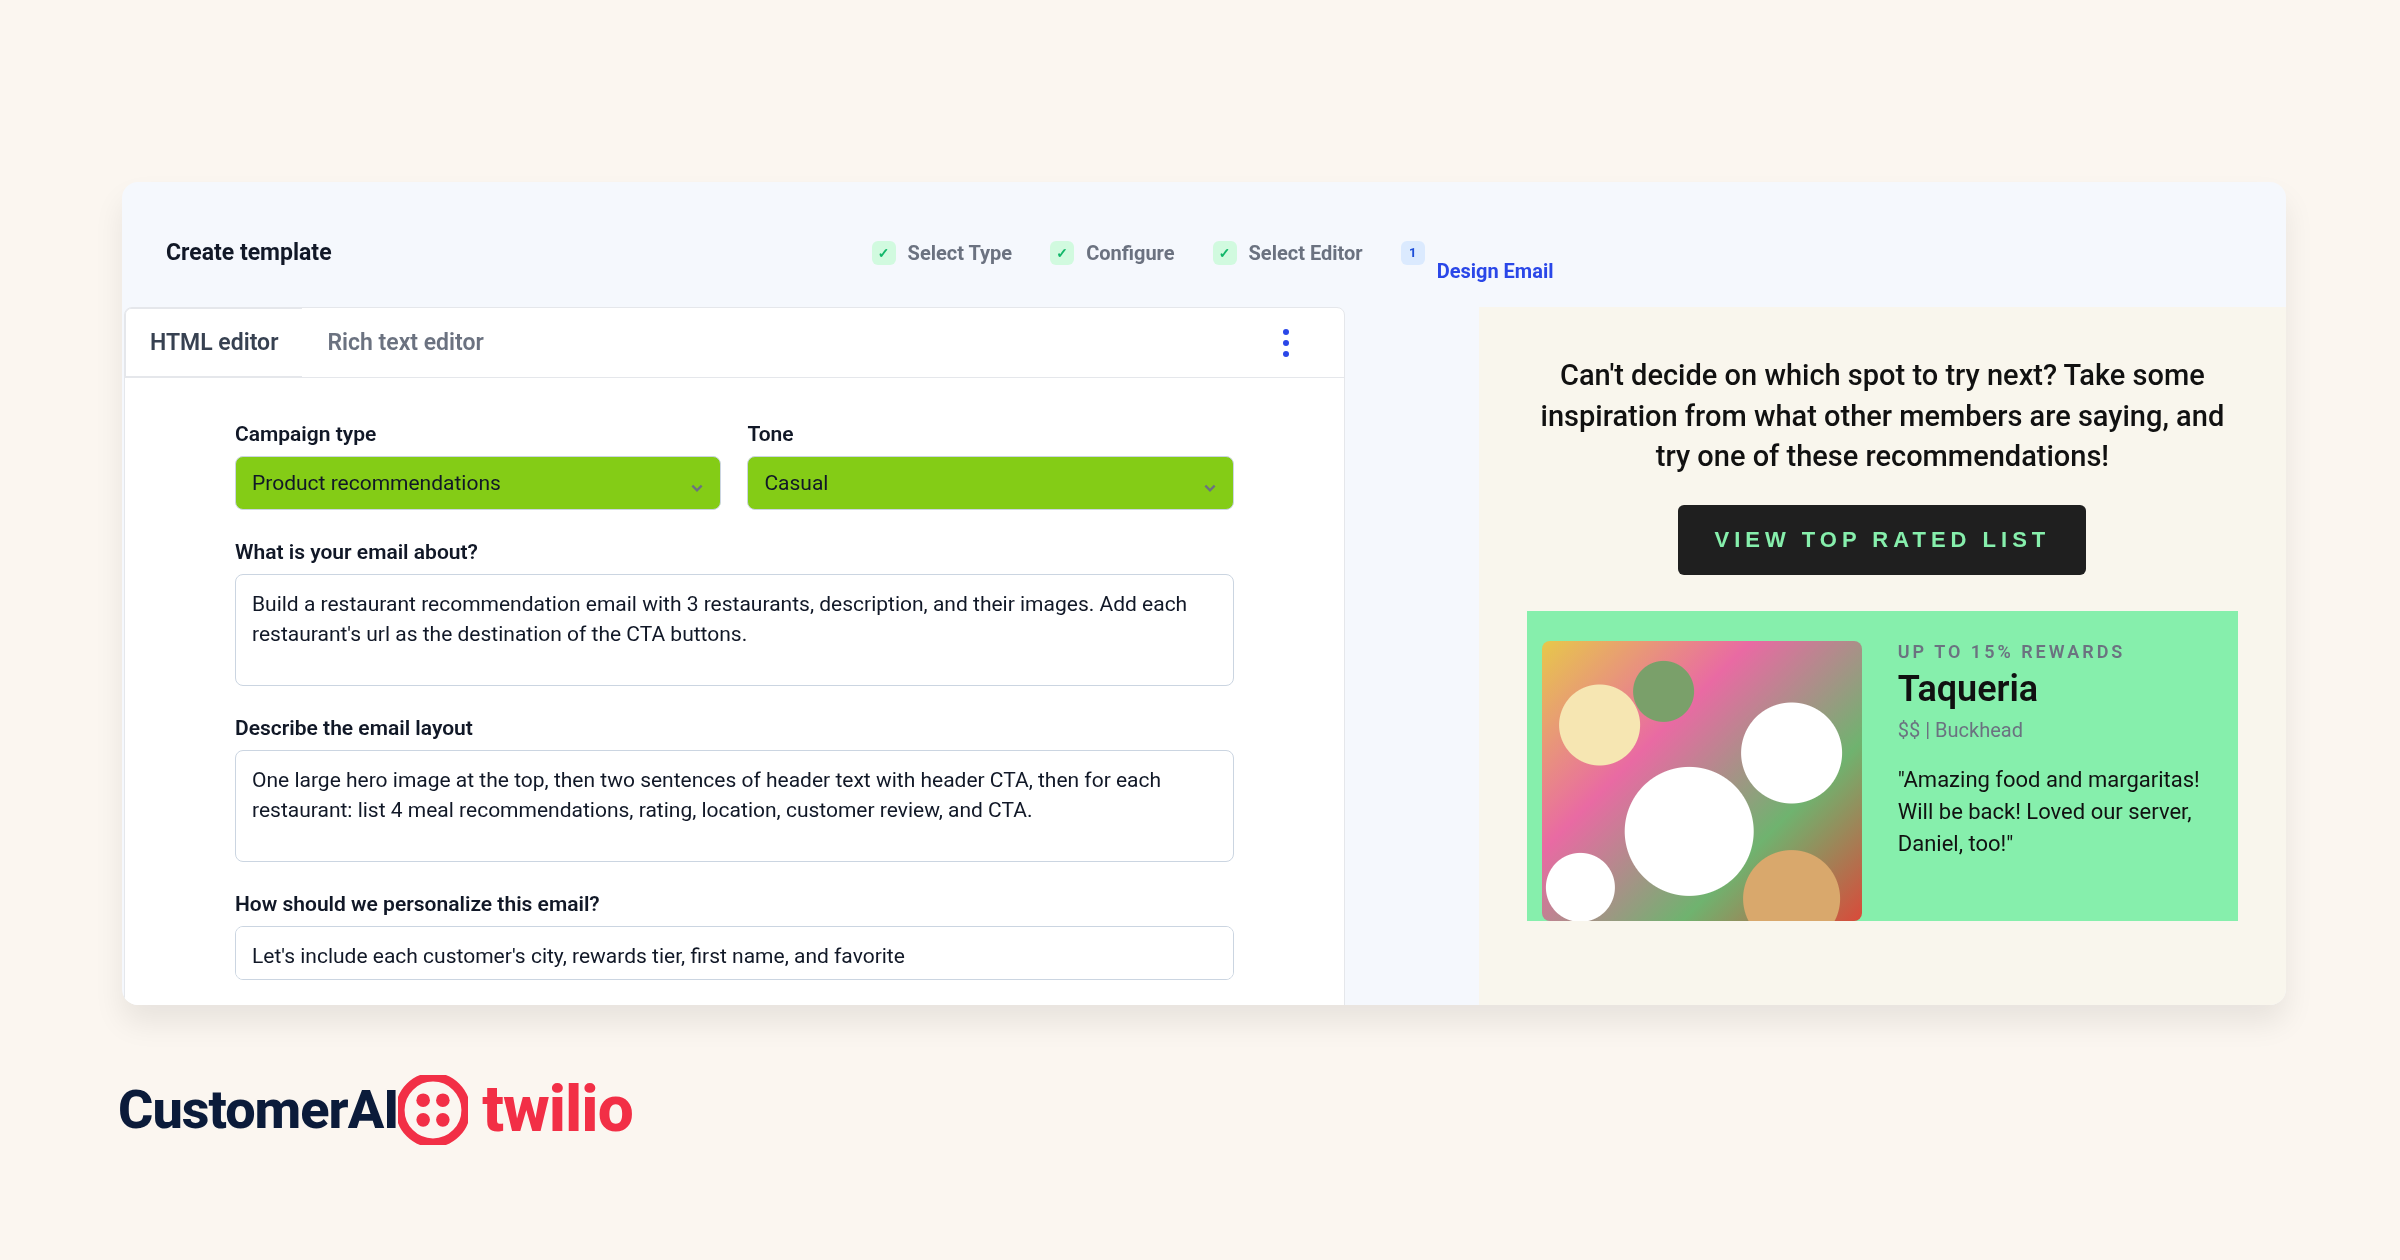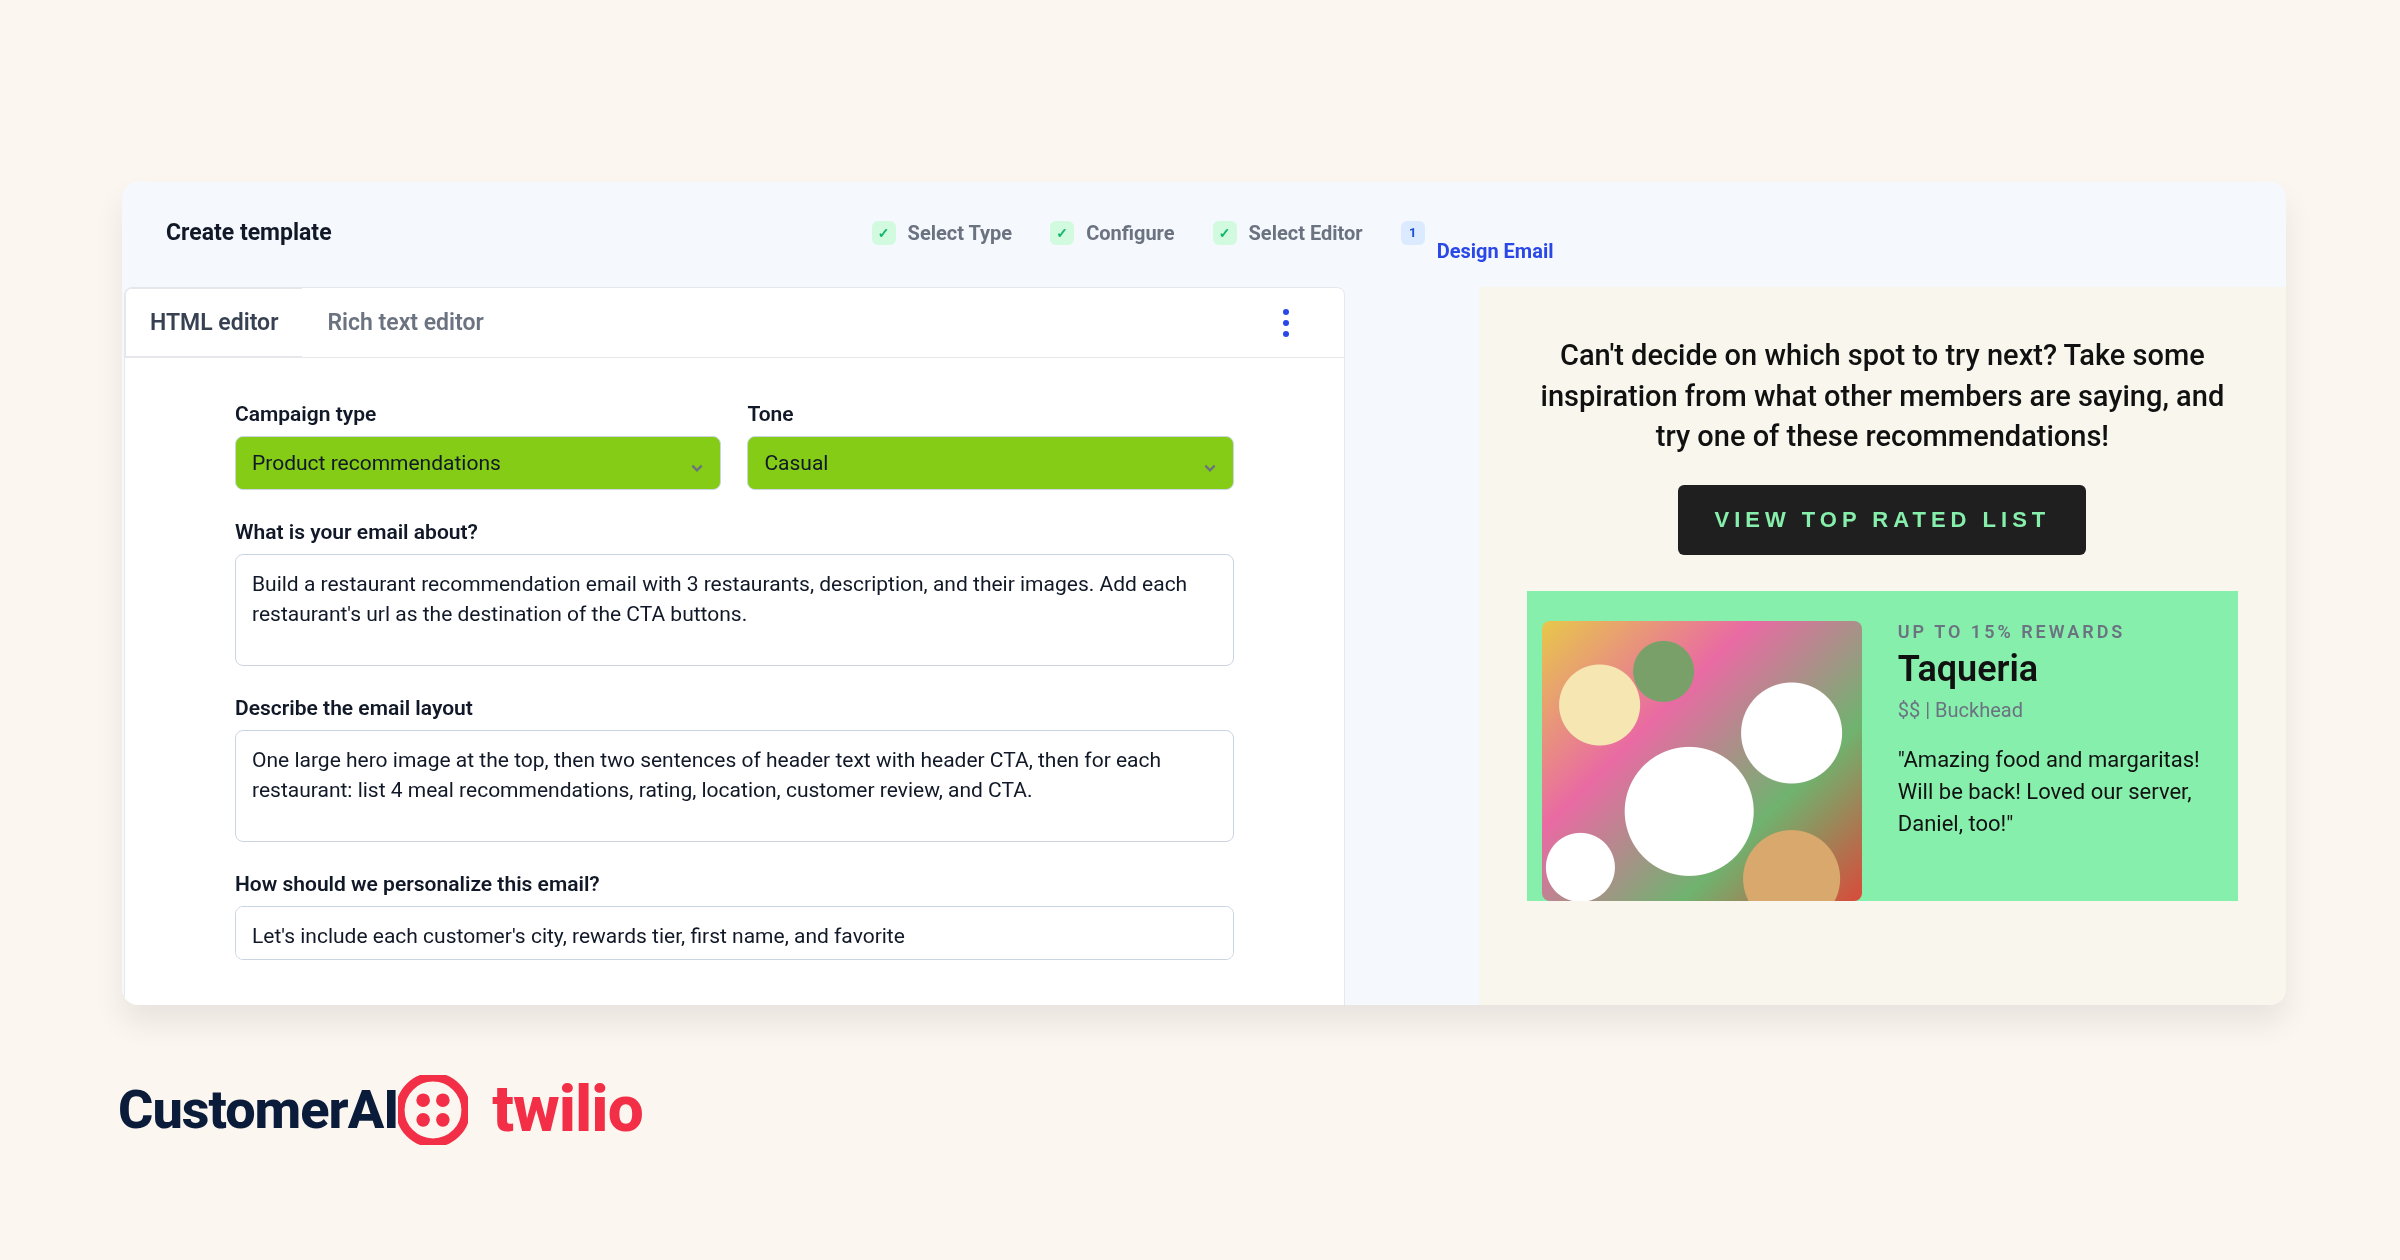--- a/index.html
+++ b/index.html
@@ -18,21 +18,21 @@
   width: 2164px;
   height: 823px;
   background: #f5f8fd;
   border-radius: 16px;
   box-shadow: 0 18px 30px rgba(0,0,0,0.08);
   overflow: hidden;
 }
 .panel-header {
   display: flex;
   align-items: center;
-  padding: 20px 44px 24px 44px;
+  padding: 40px 44px 24px 44px;
 }
 .panel-title {
   font-size: 23px;
   font-weight: 700;
   color: #111827;
 }
 .stepper {
   display: flex;
   align-items: center;
   gap: 38px;
@@ -259,21 +259,21 @@
 }
 .customer-ai {
   font-size: 54px;
   font-weight: 800;
   color: #0b1b3a;
   letter-spacing: -1px;
 }
 .twilio {
   display: flex;
   align-items: center;
-  gap: 24px;
+  gap: 14px;
 }
 .twilio-mark {
   width: 70px; height: 70px;
 }
 .twilio-word {
   font-size: 64px;
   font-weight: 800;
   color: #f22f46;
   letter-spacing: -1px;
 }

